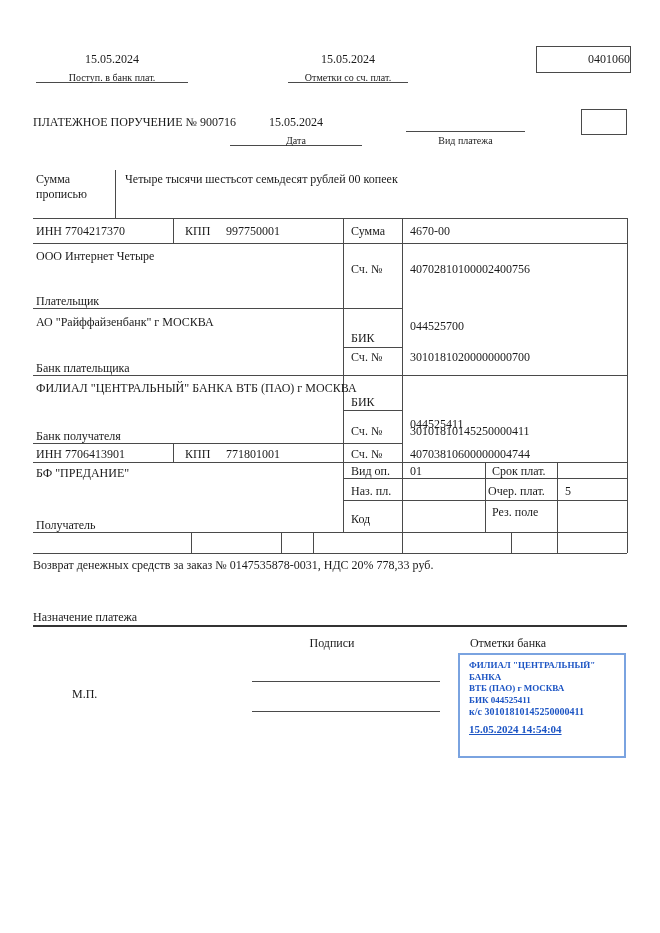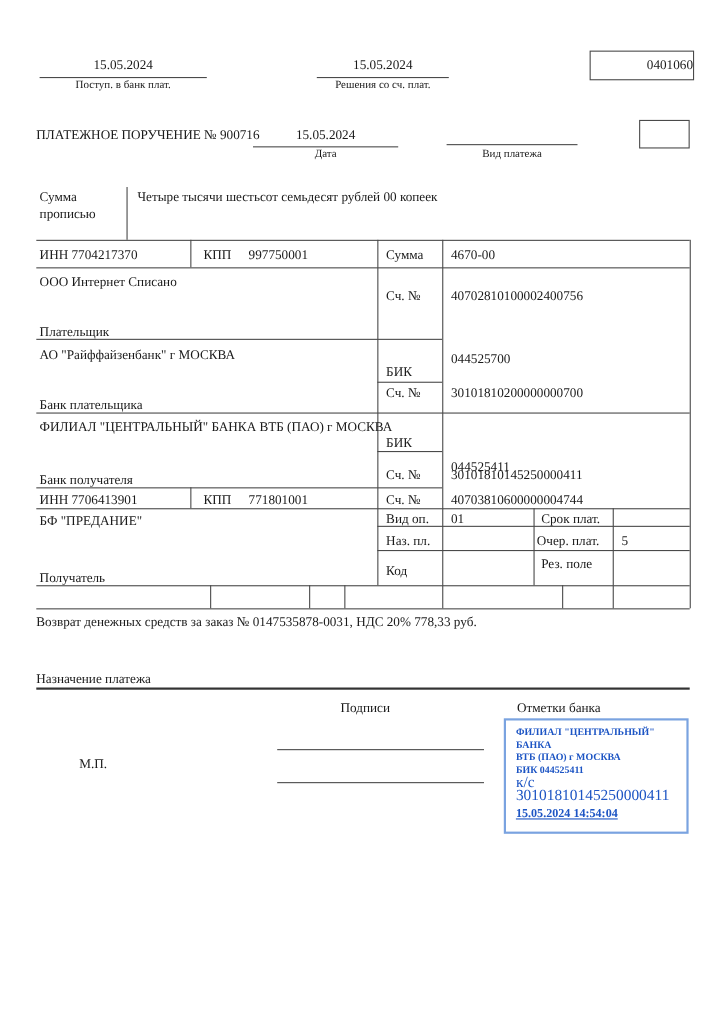--- a/index.html
+++ b/index.html
@@ -7,40 +7,40 @@
     width:660px;height:933px;position:relative;background:#ffffff;
     font-family:"Liberation Serif","DejaVu Serif",serif;
     color:#1a1a1a;font-size:12px;
   }
   .abs{position:absolute;white-space:nowrap;}
   .ctr{text-align:center;}
   .cap{font-size:10px;}
   .hl{position:absolute;height:1px;background:#4a4a4a;}
   .vl{position:absolute;width:1px;background:#4a4a4a;}
   .box{position:absolute;border:1px solid #4a4a4a;box-sizing:border-box;}
-  .uline{border-bottom:1px solid #4a4a4a;padding-bottom:3px;font-family:Liberation Serif, serif;}
+  .uline{border-bottom:1px solid #4a4a4a;padding-bottom:15px;font-family:Liberation Serif, serif;}
   .thick{height:2px;background:#333;}
   .stamp{
     position:absolute;left:458px;top:653px;width:168px;height:105px;
     border:2px solid #7aa3e0;box-sizing:border-box;
     color:#1d55c4;padding:5px 9px;
   }
   .stamp .s-small{font-size:9px;font-weight:700;line-height:11.5px;}
-  .stamp .s-norm{font-size:14px;font-weight:400;line-height:11.5px;}
+  .stamp .s-norm{font-size:10px;font-weight:700;line-height:11.5px;}
   .stamp .s-status{font-size:17px;font-weight:700;letter-spacing:.5px;margin-top:5px;}
   .stamp .s-dt{font-size:11px;font-weight:700;margin-top:5px;text-decoration:underline;}
 </style>
 </head>
 <body>
 
 <div class="abs ctr uline" style="left:36px;top:52px;width:152px;">15.05.2024</div>
 <div class="abs ctr cap" style="left:36px;top:72px;width:152px;">Поступ. в банк плат.</div>
 
 <div class="abs ctr uline" style="left:288px;top:52px;width:120px;">15.05.2024</div>
-<div class="abs ctr cap" style="left:288px;top:72px;width:120px;">Решения со сч. плат.</div>
+<div class="abs ctr cap" style="left:288px;top:72px;width:120px;">Отметки со сч. плат.</div>
 
 <div class="box ctr" style="left:536px;top:46px;width:95px;height:27px;line-height:25px;text-align:right;">0401060</div>
 
 <div class="abs" style="left:33px;top:115px;">ПЛАТЕЖНОЕ ПОРУЧЕНИЕ № 900716</div>
 <div class="abs ctr uline" style="left:230px;top:115px;width:132px;">15.05.2024</div>
 <div class="abs ctr cap" style="left:230px;top:135px;width:132px;">Дата</div>
 
 <div class="hl" style="left:406px;top:131px;width:119px;"></div>
 <div class="abs ctr cap" style="left:406px;top:135px;width:119px;">Вид платежа</div>
 <div class="box" style="left:581px;top:109px;width:46px;height:26px;"></div>
@@ -77,21 +77,21 @@
 <div class="vl" style="left:402px;top:532px;height:21px;"></div>
 <div class="vl" style="left:511px;top:532px;height:21px;"></div>
 <div class="vl" style="left:557px;top:532px;height:21px;"></div>
 
 <div class="abs" style="left:36px;top:224px;">ИНН 7704217370</div>
 <div class="abs" style="left:185px;top:224px;">КПП</div>
 <div class="abs" style="left:226px;top:224px;">997750001</div>
 <div class="abs" style="left:351px;top:224px;">Сумма</div>
 <div class="abs" style="left:410px;top:224px;">4670-00</div>
 
-<div class="abs" style="left:36px;top:249px;">ООО Интернет Списано</div>
+<div class="abs" style="left:36px;top:249px;">ООО Интернет Четыре</div>
 <div class="abs" style="left:351px;top:262px;">Сч. №</div>
 <div class="abs" style="left:410px;top:262px;">40702810100002400756</div>
 <div class="abs" style="left:36px;top:294px;">Плательщик</div>
 
 <div class="abs" style="left:36px;top:315px;">АО "Райффайзенбанк" г МОСКВА</div>
 <div class="abs" style="left:410px;top:319px;">044525700</div>
 <div class="abs" style="left:351px;top:331px;">БИК</div>
 <div class="abs" style="left:351px;top:350px;">Сч. №</div>
 <div class="abs" style="left:410px;top:350px;">30101810200000000700</div>
 <div class="abs" style="left:36px;top:361px;">Банк плательщика</div>

